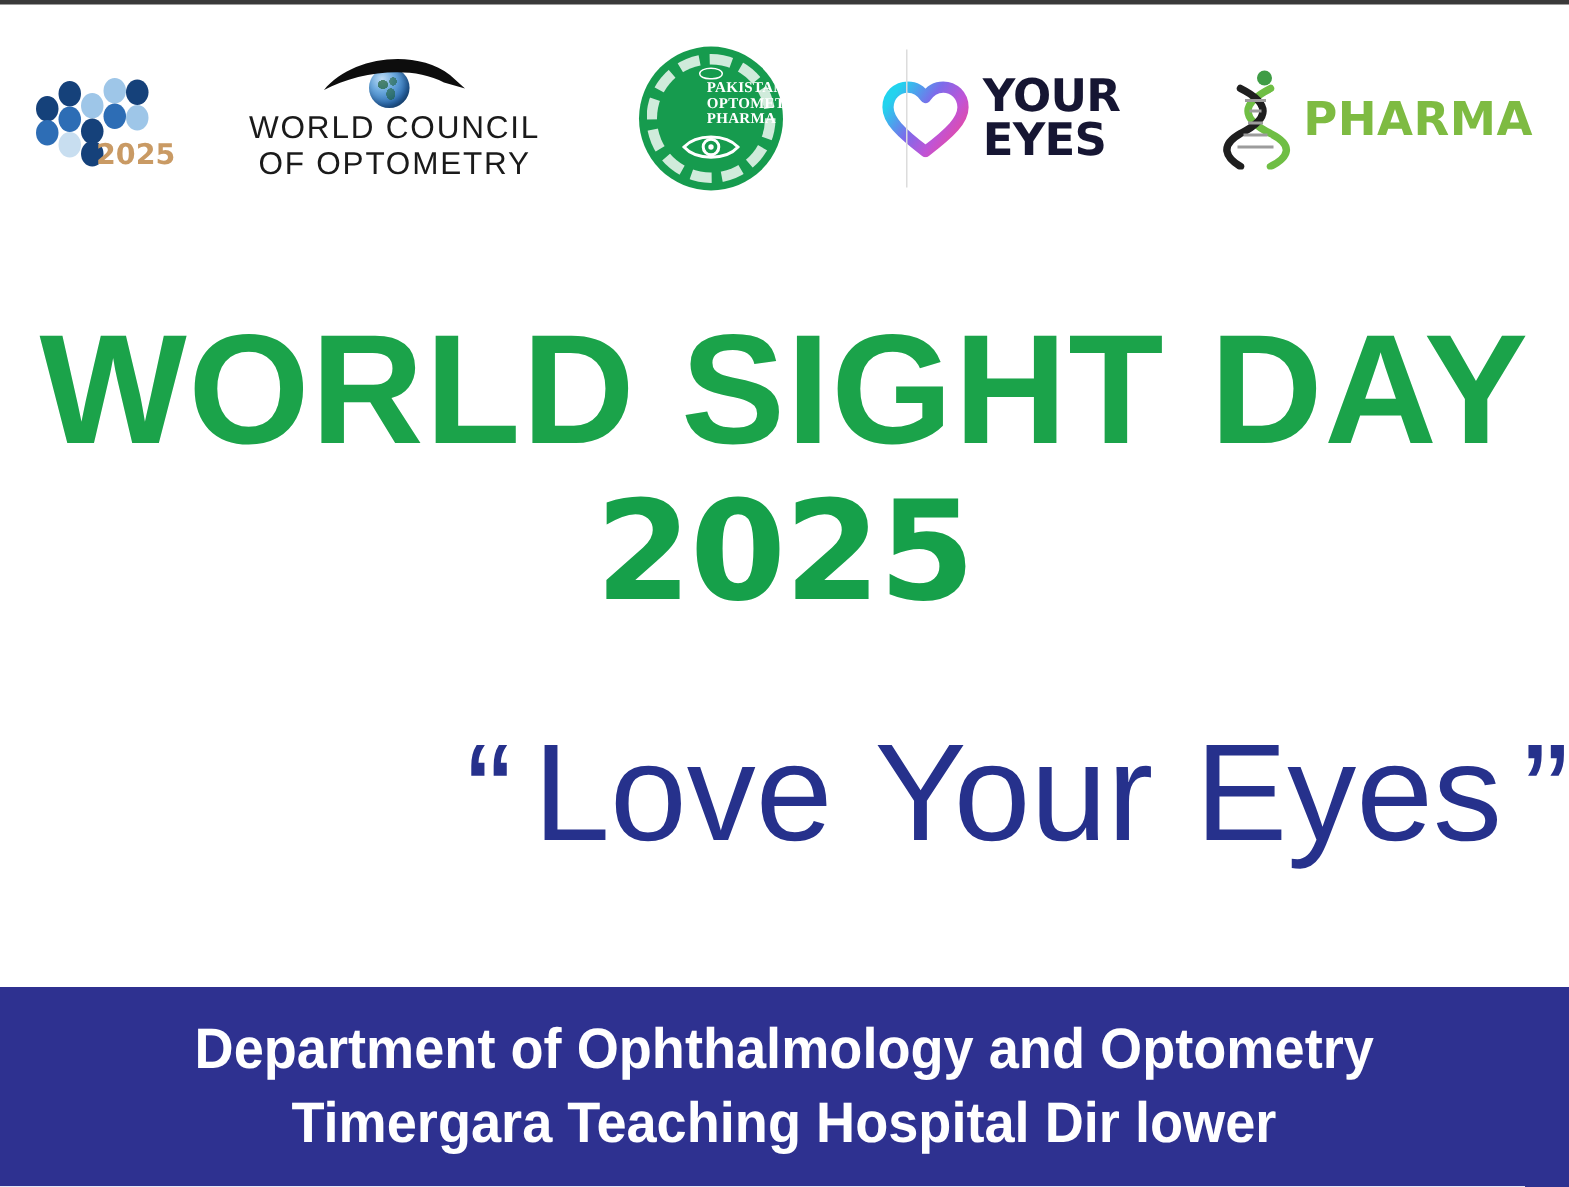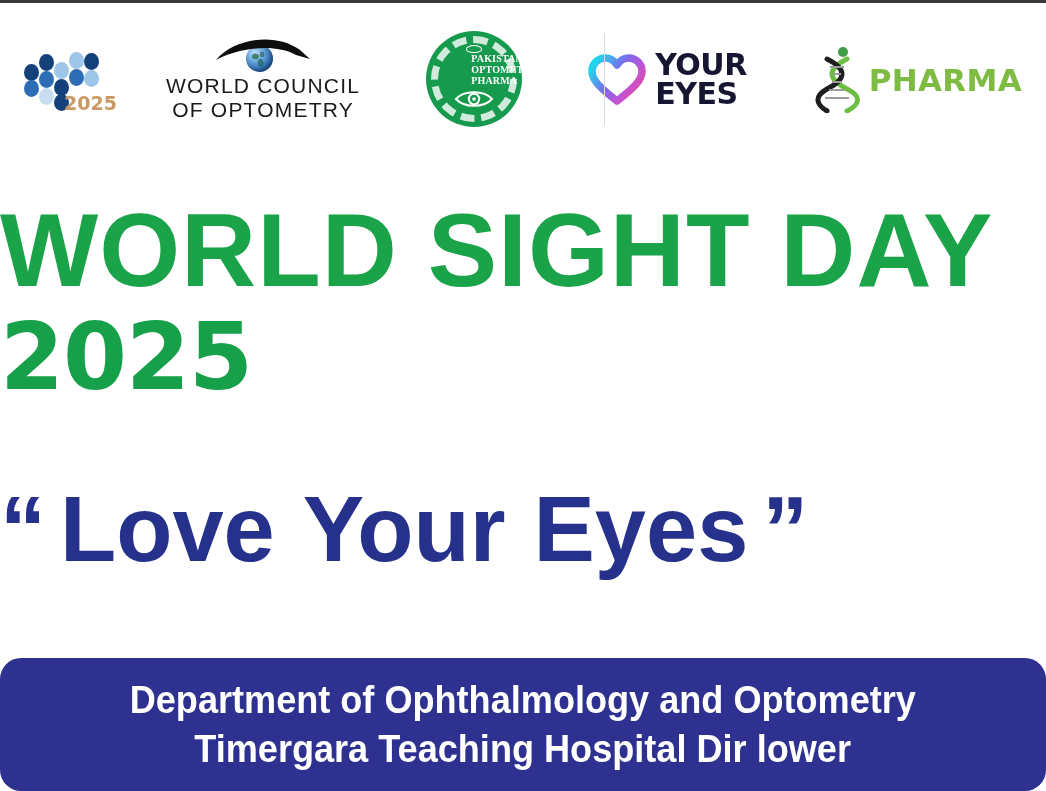--- a/index.html
+++ b/index.html
@@ -227,23 +227,24 @@
     top: 30px;
     left: 604px;
     width: 1px;
     height: 92px;
     background: #dcdcdc;
   }
 
   
   .title-block {
     position: absolute;
-    top: 195px;
+    top: 205px;
     left: 0;
     width: 1046px;
+    text-align: center;
   }
   .title-line1 {
     font-family: "Liberation Sans", sans-serif;
     font-weight: bold;
     font-size: 104px;
     line-height: 1.0;
     color: #1BA34A;
     letter-spacing: 1px;
     white-space: nowrap;
   }
@@ -256,44 +257,43 @@
     margin-top: 8px;
     letter-spacing: -1px;
   }
 
   
   .slogan {
     position: absolute;
     top: 480px;
     left: 0;
     width: 1046px;
-    text-align: left;
+    text-align: right;
     font-family: "Liberation Sans", sans-serif;
-    font-weight: bold;
+    font-weight: normal;
     font-size: 92px;
     line-height: 1.0;
     color: #26318C;
     white-space: nowrap;
   }
   .slogan .word { margin: 0 14px; }
 
   
   .footer-banner {
     position: absolute;
     left: 0;
     bottom: 0;
     width: 1046px;
     height: 133px;
     background: #2E3190;
     display: flex;
     flex-direction: column;
     align-items: center;
     justify-content: center;
     box-sizing: border-box;
-    border-radius: 21px;
   }
   .footer-line {
     font-family: "Liberation Sans", sans-serif;
     font-weight: bold;
     font-size: 38px;
     line-height: 1.28;
     color: #ffffff;
     white-space: nowrap;
     transform: scaleX(0.95);
   }

